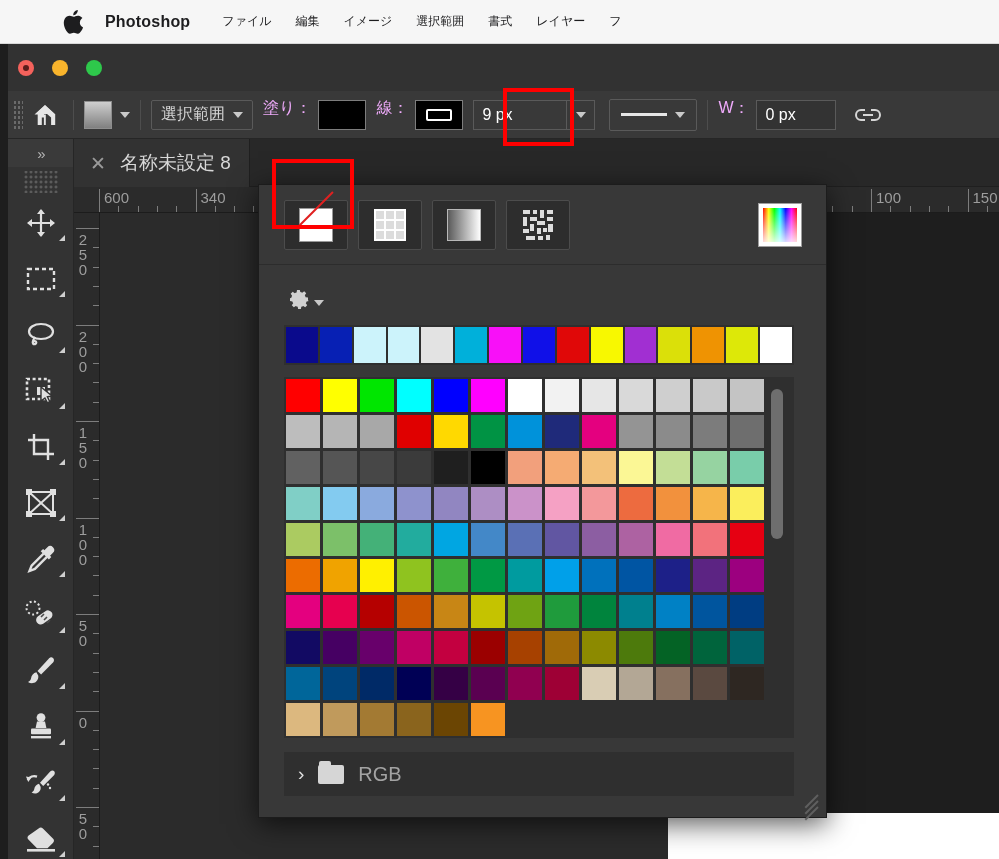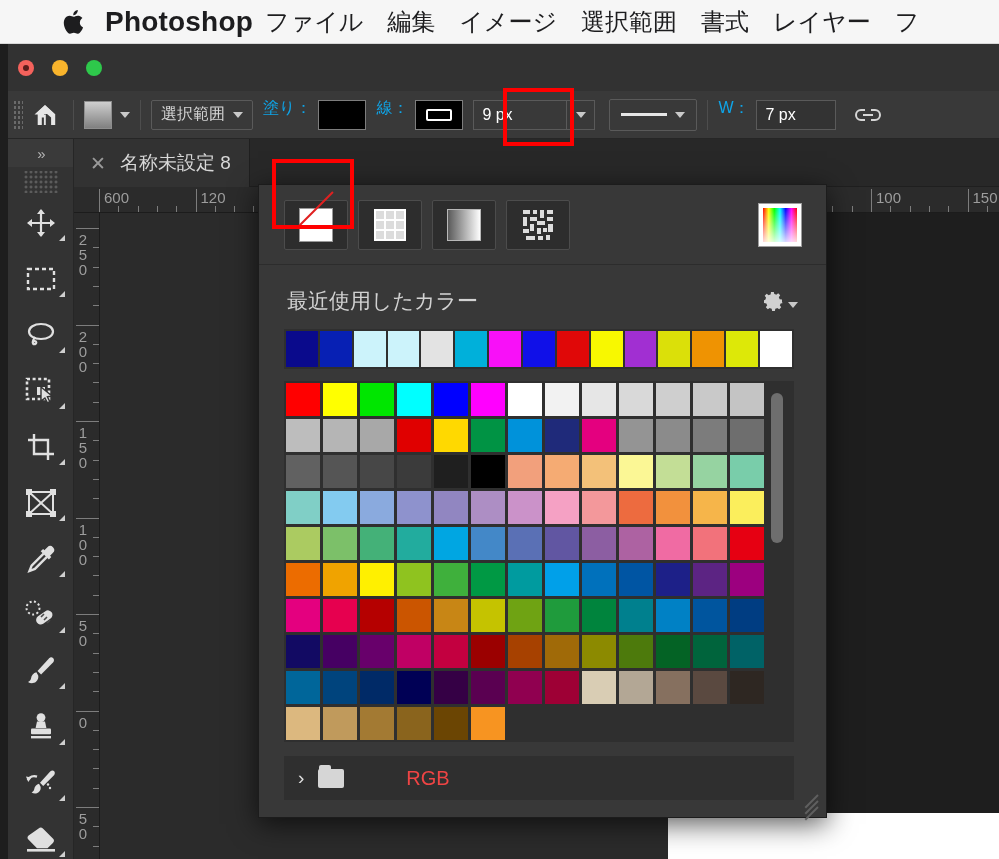--- a/index.html
+++ b/index.html
@@ -18,25 +18,25 @@
     display: flex; align-items: center;
     color: #1d1d1f;
     border-bottom: 1px solid #d8d8d8;
   }
   .apple-logo {
     width: 20px; height: 24px; margin-left: 63px; margin-right: 22px;
     position: relative; display: block;
   }
   .apple-logo svg { display: block; }
   .menubar .app-name {
-    font-weight: bold; font-size: 28px; letter-spacing: .2px;
-    margin-right: 12px;
+    font-weight: bold; font-size: 16px; letter-spacing: .2px;
+    margin-right: 32px;
   }
   .menubar .mi {
-    font-size: 24px; margin-right: 24px; white-space: nowrap;
+    font-size: 12px; margin-right: 24px; white-space: nowrap;
   }
 
   
   .ps-window {
     position: absolute; left: 8px; top: 44px; width: 991px; height: 815px;
     background: #323232;
   }
   .titlebar {
     position: absolute; left: 0; top: 0; width: 991px; height: 47px;
     background: #323232;
@@ -72,21 +72,21 @@
   }
   .chev {
     width: 0; height: 0; border-left: 5px solid transparent;
     border-right: 5px solid transparent; border-top: 6px solid #c9c9c9;
     margin-left: 8px;
   }
   .ob-combo {
     height: 30px; border: 1px solid #5a5a5a; background: #393939;
     display: flex; align-items: center; padding: 0 9px; border-radius: 2px;
   }
-  .ob-label { margin: 0 7px 12px 10px; color: #0ea5e9; white-space: nowrap; }
+  .ob-label { margin: 0 7px 12px 10px; color: #f0abfc; white-space: nowrap; }
   .fill-swatch {
     width: 48px; height: 30px; background: #000; border: 1px solid #7d7d7d;
   }
   .stroke-wrap { position: relative; display: flex; align-items: center; }
   .stroke-swatch {
     width: 48px; height: 30px; background: #000; border: 1px solid #7d7d7d;
     display: flex; align-items: center; justify-content: center;
   }
   .stroke-swatch .inner {
     width: 26px; height: 12px; border: 2px solid #fff; border-radius: 2px;
@@ -281,21 +281,21 @@
   }
   .rgb-chev { color: #e0e0e0; font-size: 19px; }
   .folder-ico {
     width: 26px; height: 19px; background: #d6d6d6; border-radius: 2px;
     position: relative;
   }
   .folder-ico::before {
     content: ""; position: absolute; left: 1px; top: -4px;
     width: 12px; height: 5px; background: #d6d6d6; border-radius: 2px 2px 0 0;
   }
-  .rgb-label { color: #ef4444; font-size: 20px; margin-left: 48px; }
+  .rgb-label { color: #a3a3a3; font-size: 20px; }
 
   .resize-grip {
     position: absolute; right: 8px; bottom: 6px; width: 22px; height: 22px;
   }
   .resize-grip i {
     position: absolute; right: 0; width: 18px; height: 2px; background: #5f5f5f;
     transform: rotate(-45deg); transform-origin: right center;
   }
   svg { display: block; }
 </style>
@@ -359,21 +359,21 @@
       <span class="ob-numdrop">
         <span class="chev" style="margin:0"></span>
       </span>
       <span style="width:14px"></span>
       <span class="stroke-style">
         <span class="stroke-line"></span>
         <span class="chev" style="margin:0"></span>
       </span>
       <span class="ob-sep"></span>
       <span class="ob-label" style="margin-left:0">W：</span>
-      <span class="w-field">7 px</span>
+      <span class="w-field">0 px</span>
       <span style="width:18px"></span>
       <span>
         <svg width="28" height="18" viewBox="0 0 28 18">
           <path fill="none" stroke="#d6d6d6" stroke-width="2" d="M11 4H7a5 5 0 0 0 0 10h4M17 4h4a5 5 0 0 1 0 10h-4M9 9h10"></path>
         </svg>
       </span>
     </div>
 
     <div class="toolpanel">
       <div class="tp-collapse">»</div>
@@ -495,21 +495,21 @@
     </div>
 
     <div class="ruler-h" id="rulerH">
         <div class="rtick" style="left: 25px; top: 2px; width: 1px; height: 24px;"></div>
         <div class="rlabel" style="left: 30px; top: 2px;">600</div>
         <div class="rtick" style="left: 44.3px; top: 19px; width: 1px; height: 7px;"></div>
         <div class="rtick" style="left: 63.6px; top: 19px; width: 1px; height: 7px;"></div>
         <div class="rtick" style="left: 82.9px; top: 19px; width: 1px; height: 7px;"></div>
         <div class="rtick" style="left: 102.2px; top: 19px; width: 1px; height: 7px;"></div>
         <div class="rtick" style="left: 121.5px; top: 2px; width: 1px; height: 24px;"></div>
-        <div class="rlabel" style="left: 126.5px; top: 2px;">120</div>
+        <div class="rlabel" style="left: 126.5px; top: 2px;">340</div>
         <div class="rtick" style="left: 140.8px; top: 19px; width: 1px; height: 7px;"></div>
         <div class="rtick" style="left: 160.1px; top: 19px; width: 1px; height: 7px;"></div>
         <div class="rtick" style="left: 179.4px; top: 19px; width: 1px; height: 7px;"></div>
         <div class="rtick" style="left: 198.7px; top: 19px; width: 1px; height: 7px;"></div>
         <div class="rtick" style="left: 218px; top: 2px; width: 1px; height: 24px;"></div>
         <div class="rlabel" style="left: 223px; top: 2px;">200</div>
         <div class="rtick" style="left: 237.3px; top: 19px; width: 1px; height: 7px;"></div>
         <div class="rtick" style="left: 256.6px; top: 19px; width: 1px; height: 7px;"></div>
         <div class="rtick" style="left: 275.9px; top: 19px; width: 1px; height: 7px;"></div>
         <div class="rtick" style="left: 295.2px; top: 19px; width: 1px; height: 7px;"></div>
@@ -650,21 +650,20 @@
             </span>
           </div>
         </div>
         <div class="picker-btn">
           <div class="picker-inner"></div>
         </div>
       </div>
 
       <div class="popup-body">
         <div class="recent-title-row">
-          <span class="recent-title">最近使用したカラー</span>
           <span class="gear-wrap">
             <svg width="24" height="24" viewBox="0 0 24 24">
               <path fill="#d0d0d0" d="M12 8a4 4 0 1 0 0 8 4 4 0 0 0 0-8zm0 6a2 2 0 1 1 0-4 2 2 0 0 1 0 4z"></path>
               <path fill="#d0d0d0" d="M21 13.4v-2.8l-2.4-.4a6.9 6.9 0 0 0-.8-1.9l1.4-2-2-2-2 1.4a6.9 6.9 0 0 0-1.9-.8L12.8 3h-2.8l-.4 2.4c-.67.2-1.3.46-1.9.8l-2-1.4-2 2 1.4 2c-.34.6-.6 1.23-.8 1.9L3 11.2v2.8l2.4.4c.2.67.46 1.3.8 1.9l-1.4 2 2 2 2-1.4c.6.34 1.23.6 1.9.8l.4 2.4h2.8l.4-2.4c.67-.2 1.3-.46 1.9-.8l2 1.4 2-2-1.4-2c.34-.6.6-1.23.8-1.9l2.4-.4z"></path>
             </svg>
             <span class="gear-caret"></span>
           </span>
         </div>
 
         <div class="recent-strip" id="recentStrip">

